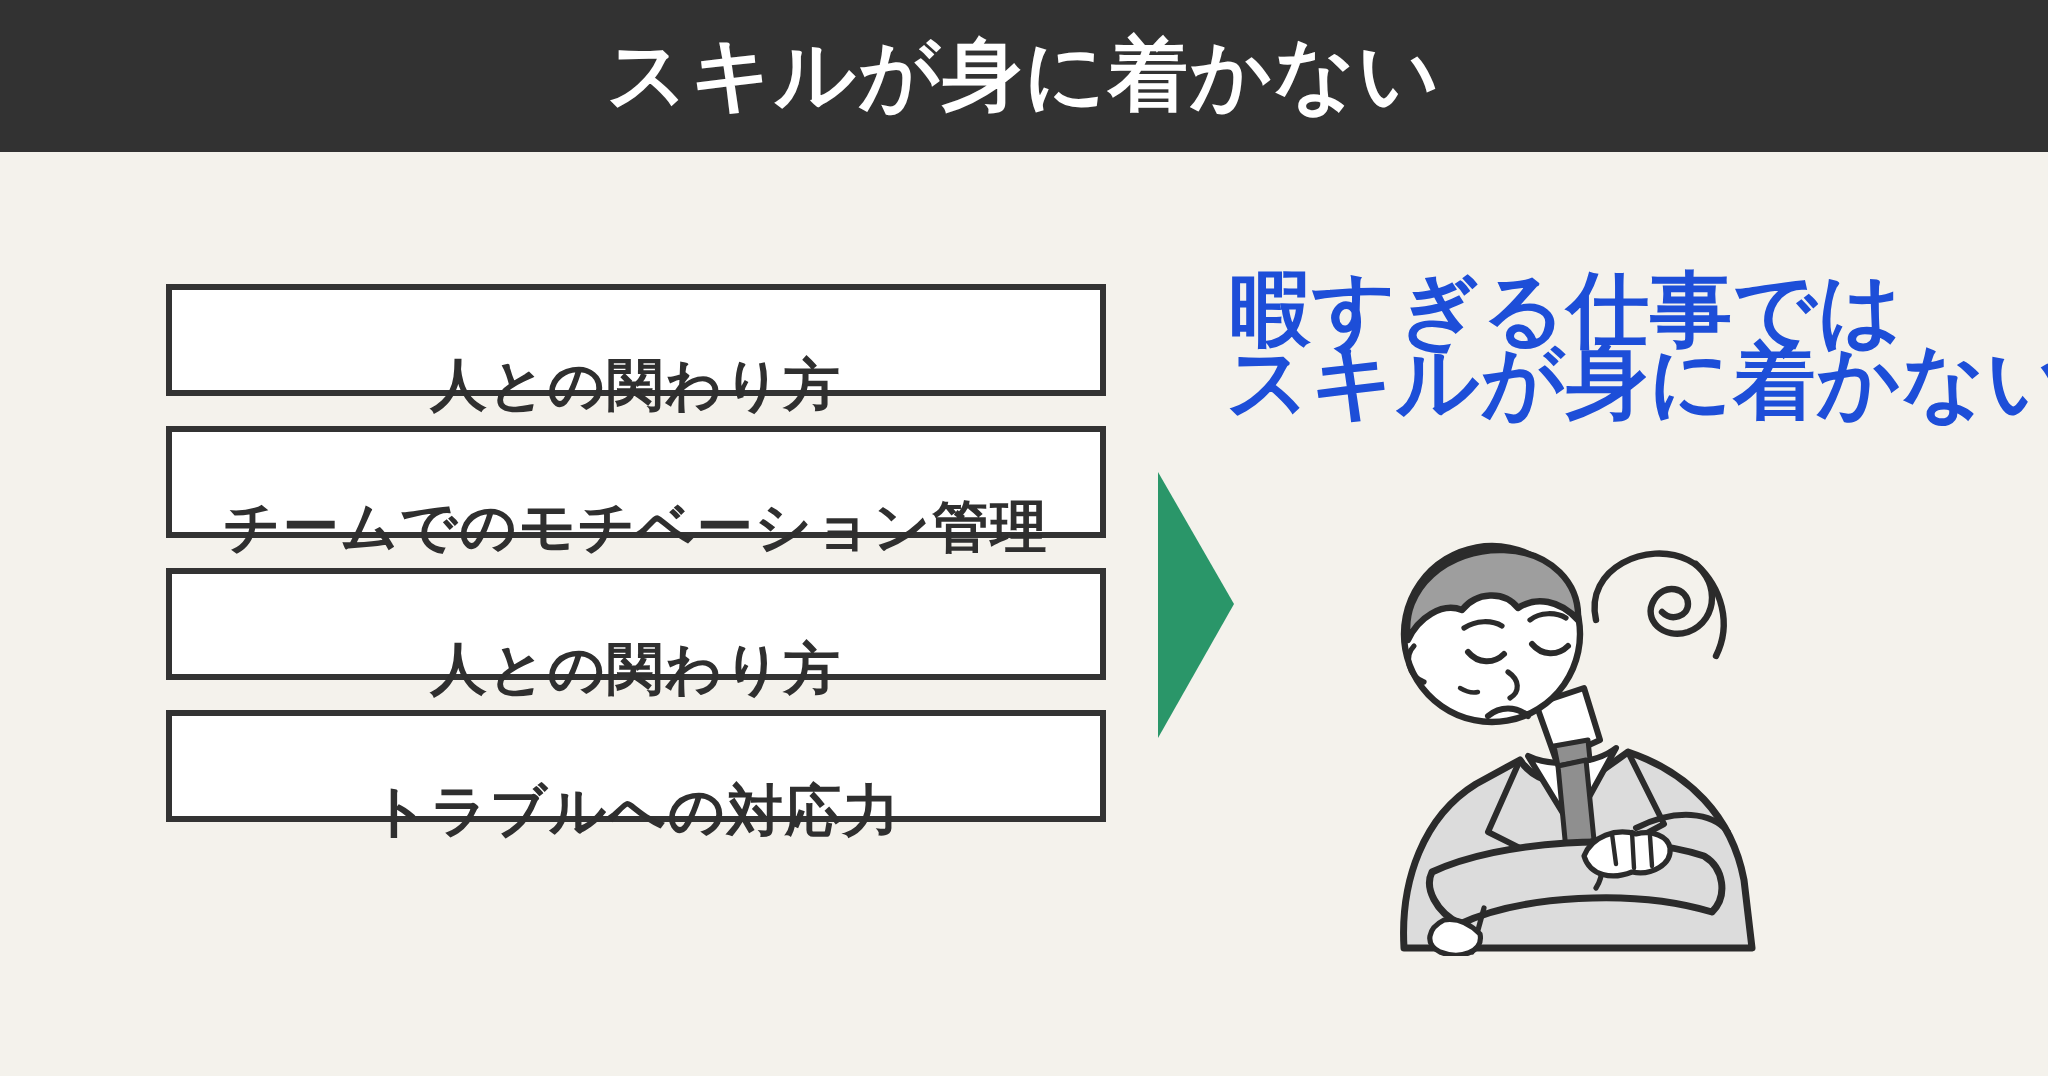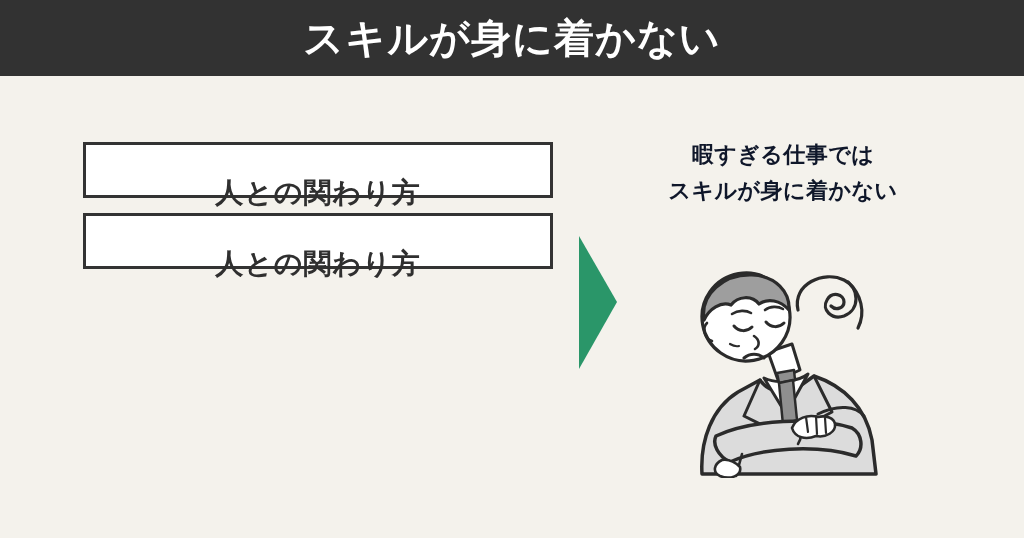--- a/index.html
+++ b/index.html
@@ -41,21 +41,21 @@
     position: absolute; left: 579px; top: 236px;
     width: 0; height: 0;
     border-top: 66px solid transparent;
     border-bottom: 67px solid transparent;
     border-left: 38px solid #2a9669;
   }
 
   .callout {
     position: absolute; left: 613px; top: 137px; width: 340px;
     text-align: center;
-    color: #0f172a; font-size: 22px; font-weight: bold;
+    color: #1d4ed8; font-size: 41px; font-weight: bold;
     line-height: 36px; letter-spacing: 0.5px;
   }
   .callout div { white-space: nowrap; }
 
   .illustration {
     position: absolute; left: 698px; top: 268px;
     width: 182px; height: 210px;
   }
 </style>
 </head>
@@ -65,21 +65,27 @@
 
   <header class="header">
     <h1>スキルが身に着かない</h1>
   </header>
 
   <div class="box-list">
     <div class="skill-box">
       <span>人との関わり方</span>
     </div>
     <div class="skill-box">
+      <span>チームでのモチベーション管理</span>
+    </div>
+    <div class="skill-box">
       <span>人との関わり方</span>
+    </div>
+    <div class="skill-box">
+      <span>トラブルへの対応力</span>
     </div>
   </div>
 
   <div class="big-arrow"></div>
 
   <div class="callout">
     <div>暇すぎる仕事では</div>
     <div>スキルが身に着かない</div>
   </div>
 

